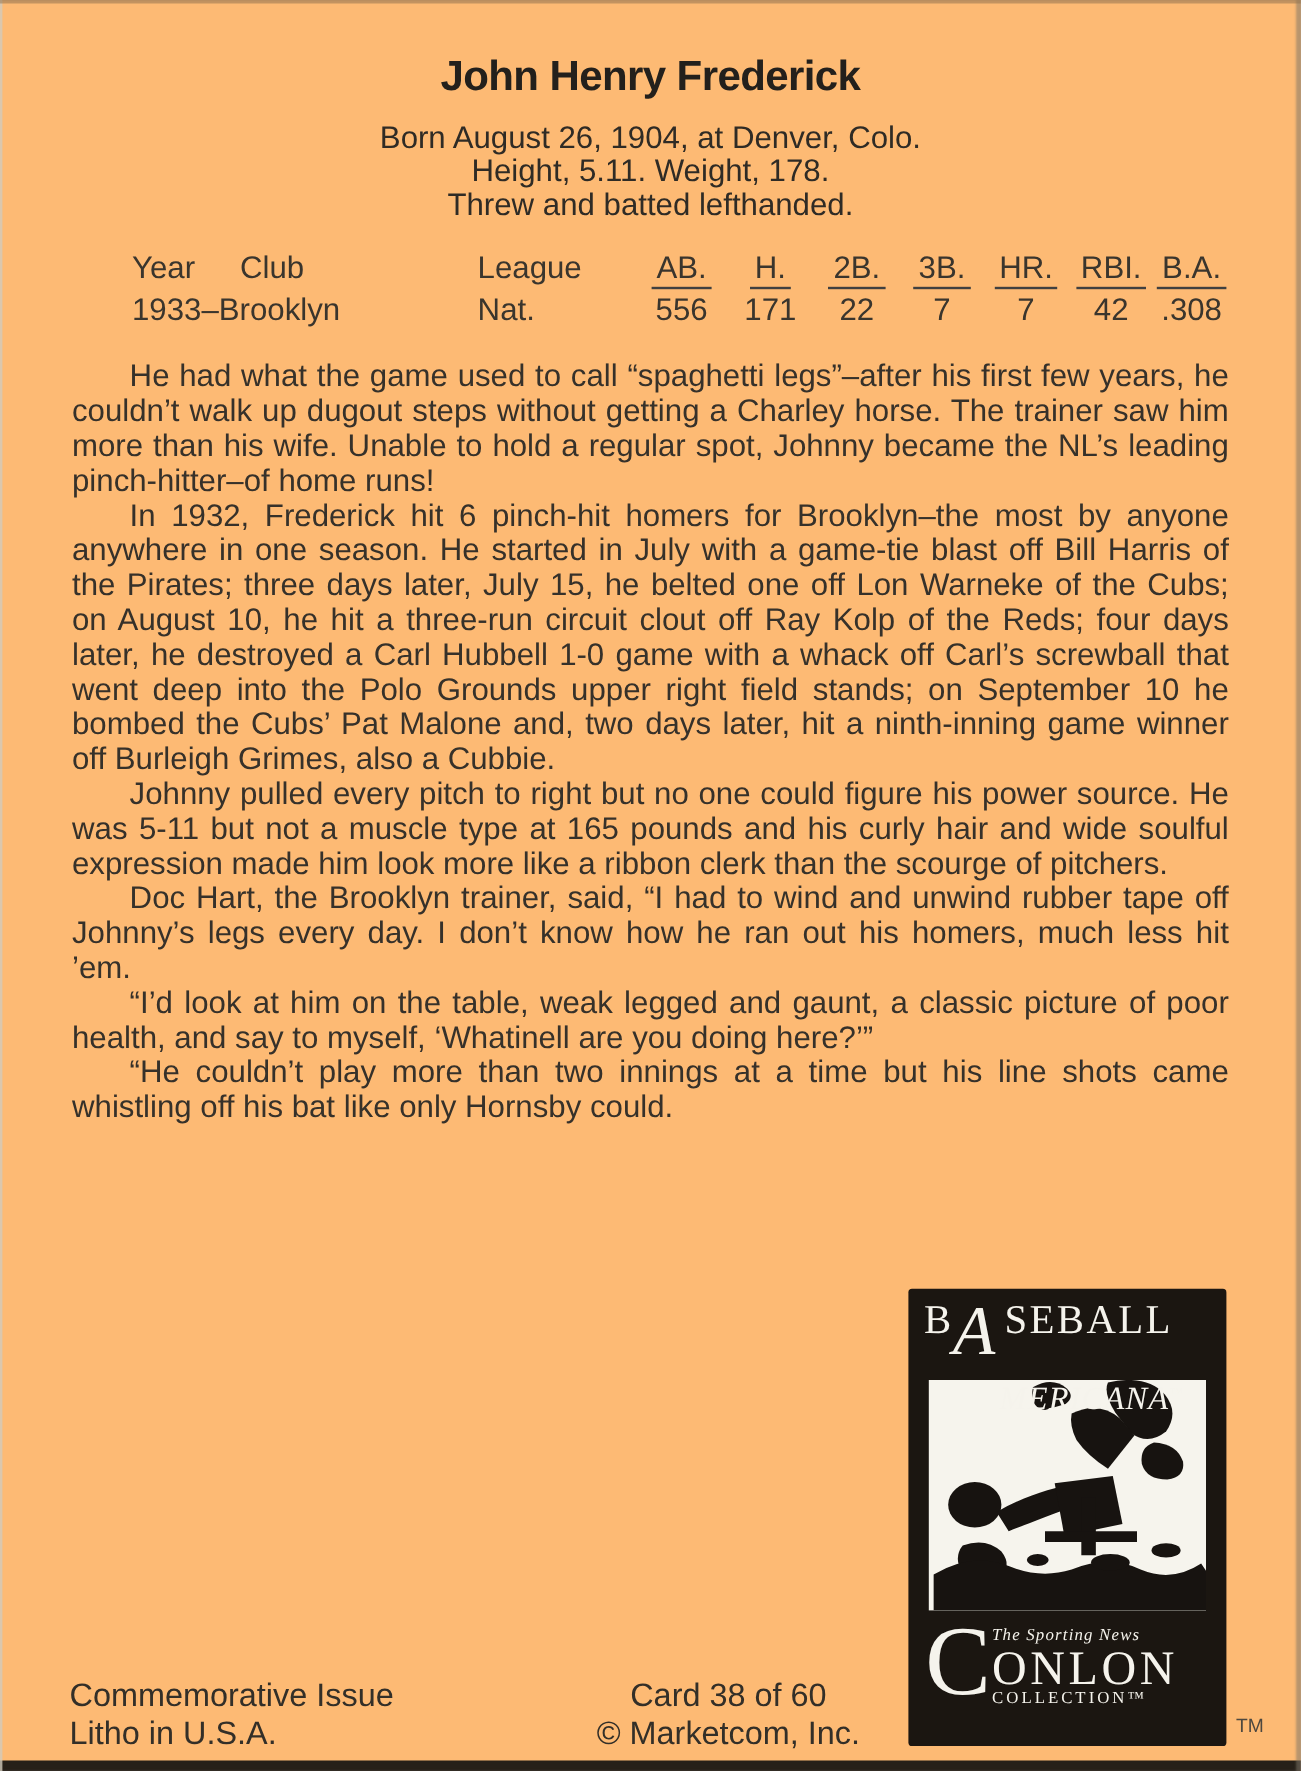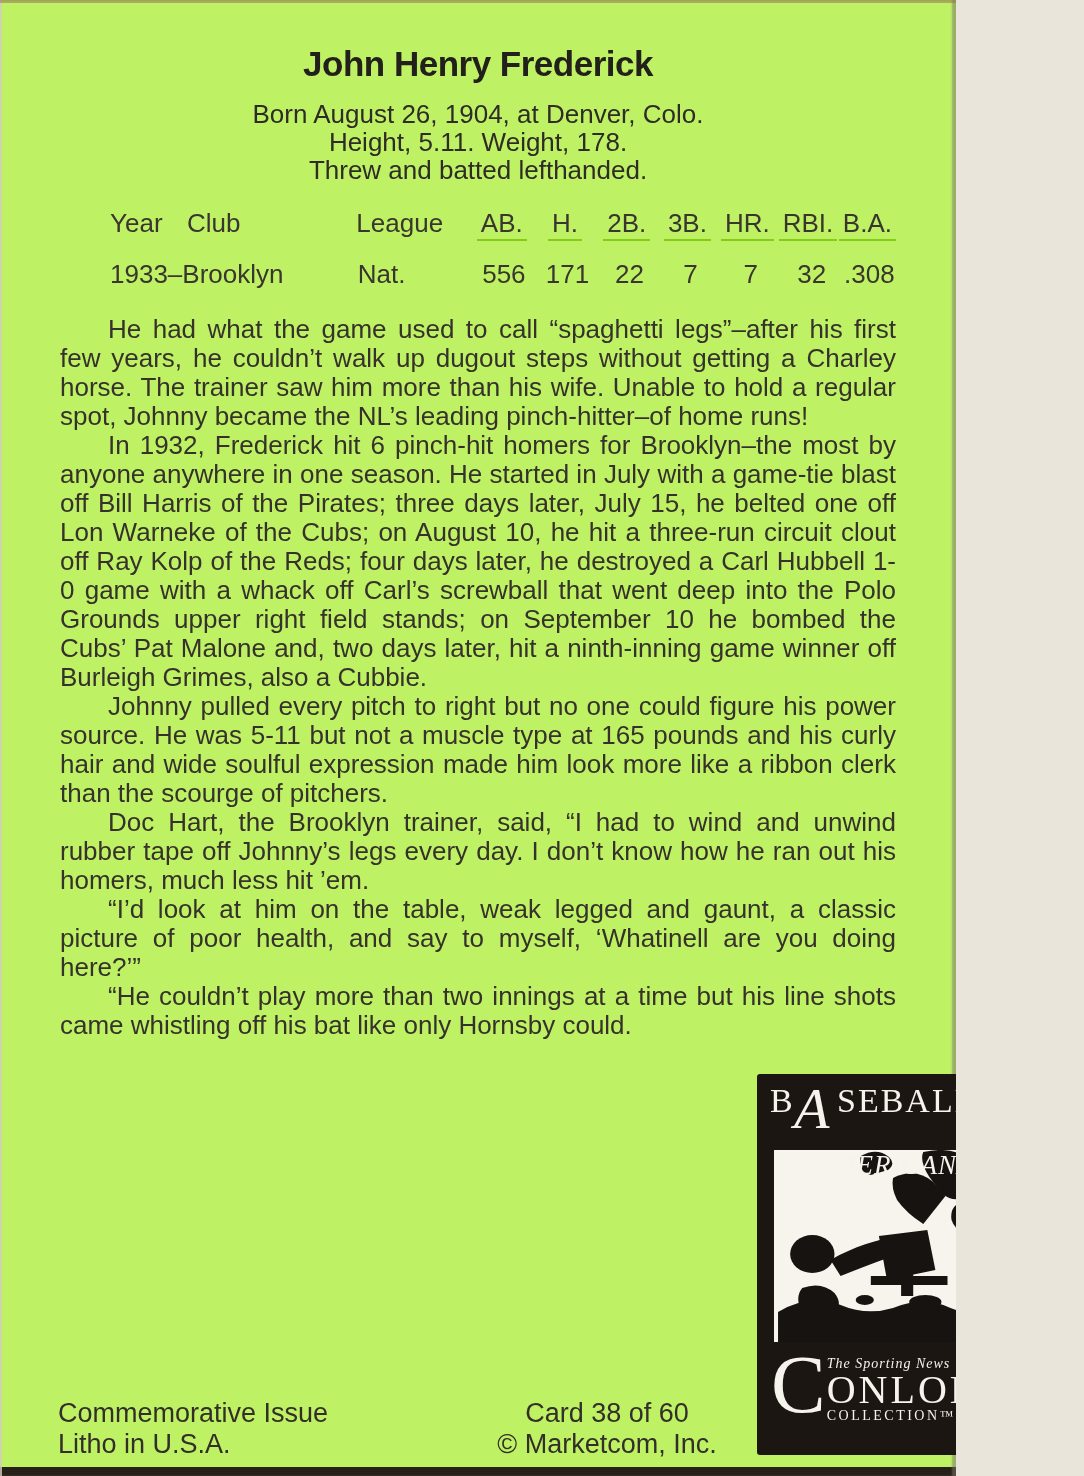--- a/index.html
+++ b/index.html
@@ -3,22 +3,22 @@
 <meta charset="utf-8">
 <style>
   html,body { margin:0; padding:0; }
   body {
     width:1084px; height:1476px;
     font-family:"Liberation Sans", sans-serif;
     background:#e9e5db;
   }
   .card {
     position:relative;
-    width:956px; height:1476px;
-    background:#bef264;
+    width:1084px; height:1476px;
+    background:#fdba74;
     color:#36312a;
     overflow:hidden;
     box-shadow: inset 0 3px 0 rgba(148,116,80,.55),
                 inset 2px 0 0 rgba(210,202,188,.8),
                 inset -4px 0 2px rgba(125,116,104,.55),
                 inset 0 -9px 0 #262019;
   }
   .content { padding:0 60px; }
 
   .title {
@@ -43,24 +43,24 @@
   .c4 { width:76px; text-align:center; }
   .c5 { width:72px; text-align:center; }
   .c6 { width:72px; text-align:center; }
   .c7 { width:70px; text-align:center; }
   .c8 { width:70px; text-align:center; }
   .c9 { width:72px; text-align:center; }
   .c10{ width:62px; text-align:center; }
   .c1c2 { width:288px; }
   .stats-head .u span {
     display:inline-block;
-    border-bottom:2px solid #84cc16;
+    border-bottom:2px solid #404040;
     padding:0 4px 1px 4px;
   }
-  .stats-body { margin-top:18px;align-items:center; }
+  .stats-body { margin-top:2px;align-items:center; }
 
   .body-text { margin-top:26px; font-size:26px; line-height:29px; color:#36312a; }
   .body-text p { margin:0; text-align:justify; }
   .body-text p.indent { text-indent:48px; }
 
   
   .logo-box {
     position:absolute;
     left:757px; top:1074px;
     width:265px; height:381px;
@@ -136,21 +136,21 @@
         <div class="c10 u"><span>B.A.</span></div>
       </div>
       <div class="stats-row stats-body">
         <div class="c1c2">1933–Brooklyn</div>
         <div class="c3">Nat.</div>
         <div class="c4">556</div>
         <div class="c5">171</div>
         <div class="c6">22</div>
         <div class="c7">7</div>
         <div class="c8">7</div>
-        <div class="c9">32</div>
+        <div class="c9">42</div>
         <div class="c10">.308</div>
       </div>
     </div>
 
     <div class="body-text">
       <p class="indent">He had what the game used to call “spaghetti legs”–after his first few years, he couldn’t walk up dugout steps without getting a Charley horse. The trainer saw him more than his wife. Unable to hold a regular spot, Johnny became the NL’s leading pinch-hitter–of home runs!</p>
       <p class="indent">In 1932, Frederick hit 6 pinch-hit homers for Brooklyn–the most by anyone anywhere in one season. He started in July with a game-tie blast off Bill Harris of the Pirates; three days later, July 15, he belted one off Lon Warneke of the Cubs; on August 10, he hit a three-run circuit clout off Ray Kolp of the Reds; four days later, he destroyed a Carl Hubbell 1-0 game with a whack off Carl’s screwball that went deep into the Polo Grounds upper right field stands; on September 10 he bombed the Cubs’ Pat Malone and, two days later, hit a ninth-inning game winner off Burleigh Grimes, also a Cubbie.</p>
       <p class="indent">Johnny pulled every pitch to right but no one could figure his power source. He was 5-11 but not a muscle type at 165 pounds and his curly hair and wide soulful expression made him look more like a ribbon clerk than the scourge of pitchers.</p>
       <p class="indent">Doc Hart, the Brooklyn trainer, said, “I had to wind and unwind rubber tape off Johnny’s legs every day. I don’t know how he ran out his homers, much less hit ’em.</p>
       <p class="indent">“I’d look at him on the table, weak legged and gaunt, a classic picture of poor health, and say to myself, ‘Whatinell are you doing here?’”</p>

